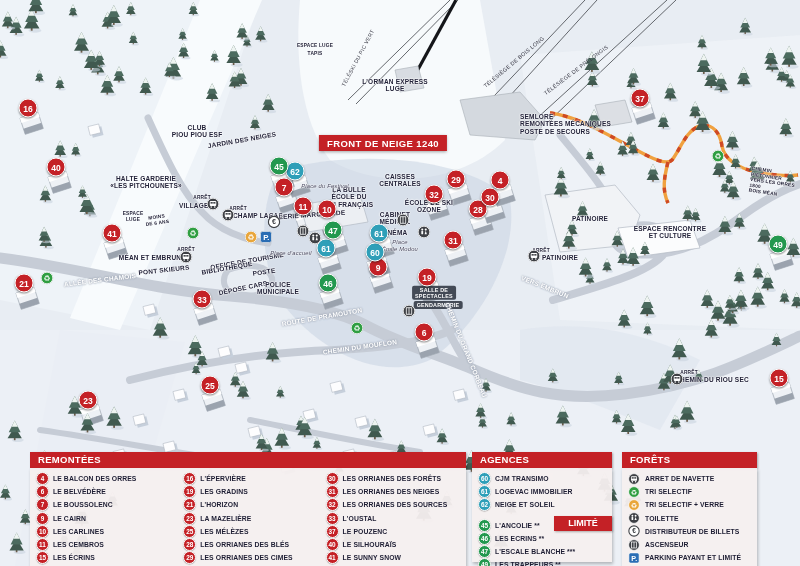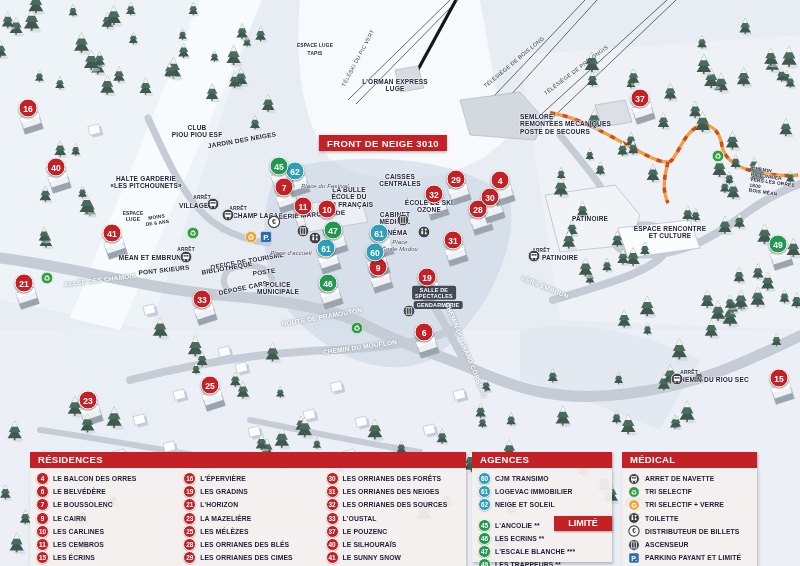--- a/index.html
+++ b/index.html
@@ -1586,21 +1586,21 @@
         <g transform="translate(628.9,505.4) scale(0.81)">
           <ellipse cx="2.5" cy="2.5" rx="5" ry="1.6" fill="#c9d4e0" opacity=".6"></ellipse>
         <rect x="-0.7" y="-1" width="1.4" height="3.6" fill="#6b5a48"></rect>
         <path d="M0,-9 L6,1 L-6,1 Z" fill="#40594f"></path>
         <path d="M0,-14 L5,-4 L-5,-4 Z" fill="#4c6b5f"></path>
         <path d="M0,-14 L2.6,-8.8 L-2.6,-8.8 Z" fill="#eef4f1"></path>
         </g>
       </g>
   </svg>
 
-  <div class="banner" id="banner" style="background: rgb(196, 33, 38); left: 383px; top: 143px;">FRONT DE NEIGE 3010</div>
+  <div class="banner" id="banner" style="background: rgb(196, 33, 38); left: 383px; top: 143px;">FRONT DE NEIGE 1240</div>
 
   <div id="map-labels">
       <div class="lbl s-lift" style="left: 358px; top: 58px; transform: translate(-50%, -50%) rotate(-62deg);">TÉLÉSKI DU PIC VERT</div>
       <div class="lbl s-lift" style="left: 514px; top: 62px; transform: translate(-50%, -50%) rotate(-40deg);">TÉLÉSIÈGE DE BOIS LONG</div>
       <div class="lbl s-lift" style="left: 576px; top: 70px; transform: translate(-50%, -50%) rotate(-37deg);">TÉLÉSIÈGE DE PRÉLONGIS</div>
       <div class="lbl" style="left: 395px; top: 85px;">L'ORMAN EXPRESS
 LUGE</div>
       <div class="lbl s-name-left" style="left: 520px; top: 124px;">SEMLORE
 REMONTÉES MÉCANIQUES
 POSTE DE SECOURS</div>
@@ -1821,21 +1821,21 @@
       <div class="mk" style="left: 326px; top: 248px; background: rgb(47, 159, 184);">61</div>
       <div class="mk" style="left: 379px; top: 233px; background: rgb(47, 159, 184);">61</div>
       <div class="mk" style="left: 295px; top: 171px; background: rgb(47, 159, 184);">62</div>
       <div class="mk" style="left: 279px; top: 166px; background: rgb(35, 152, 79);">45</div>
       <div class="mk" style="left: 328px; top: 283px; background: rgb(35, 152, 79);">46</div>
       <div class="mk" style="left: 333px; top: 230px; background: rgb(35, 152, 79);">47</div>
       <div class="mk" style="left: 778px; top: 244px; background: rgb(35, 152, 79);">49</div>
     </div>
 
   <div class="panel" style="left:30px;width:436px;">
-    <div class="phead" style="background: rgb(196, 33, 38);">RÉSIDENCES</div>
+    <div class="phead" style="background: rgb(196, 33, 38);">REMONTÉES</div>
     <div class="pbody" style="background: rgba(246, 239, 239, 0.95);">
       <div class="cols" id="res-cols">
           <div class="col" style="width: 150px;">
             <div class="row">
               <div class="badge" style="background: rgb(196, 33, 38);">4</div>
               <div class="rname">LE BALCON DES ORRES</div>
             </div>
             <div class="row">
               <div class="badge" style="background: rgb(196, 33, 38);">6</div>
               <div class="rname">LE BELVÉDÈRE</div>
@@ -1959,21 +1959,21 @@
           <div class="row">
             <div class="badge" style="background: rgb(35, 152, 79);">49</div>
             <div class="rname">LES TRAPPEURS **</div>
           </div>
         </div>
       <div class="hotels-head" style="background: rgb(196, 33, 38);">LIMITÉ</div>
     </div>
   </div>
 
   <div class="panel" style="left:622px;width:135px;">
-    <div class="phead" style="background: rgb(196, 33, 38);">MÉDICAL</div>
+    <div class="phead" style="background: rgb(196, 33, 38);">FORÊTS</div>
     <div class="pbody" id="leg-rows" style="background: rgba(246, 239, 239, 0.95);">
         <div class="lrow">
           <div class="lic">
             <svg viewBox="0 0 20 20">
               <circle cx="10" cy="10" r="9" fill="#3e4045" stroke="#fff" stroke-width="1.3"></circle>
               <rect x="5" y="5.5" width="10" height="7.5" rx="1.5" fill="#fff"></rect>
               <rect x="6.2" y="7" width="3.4" height="2.4" fill="#3e4045"></rect>
               <rect x="10.4" y="7" width="3.4" height="2.4" fill="#3e4045"></rect>
               <circle cx="7.3" cy="14.6" r="1.2" fill="#fff"></circle>
               <circle cx="12.7" cy="14.6" r="1.2" fill="#fff"></circle>

